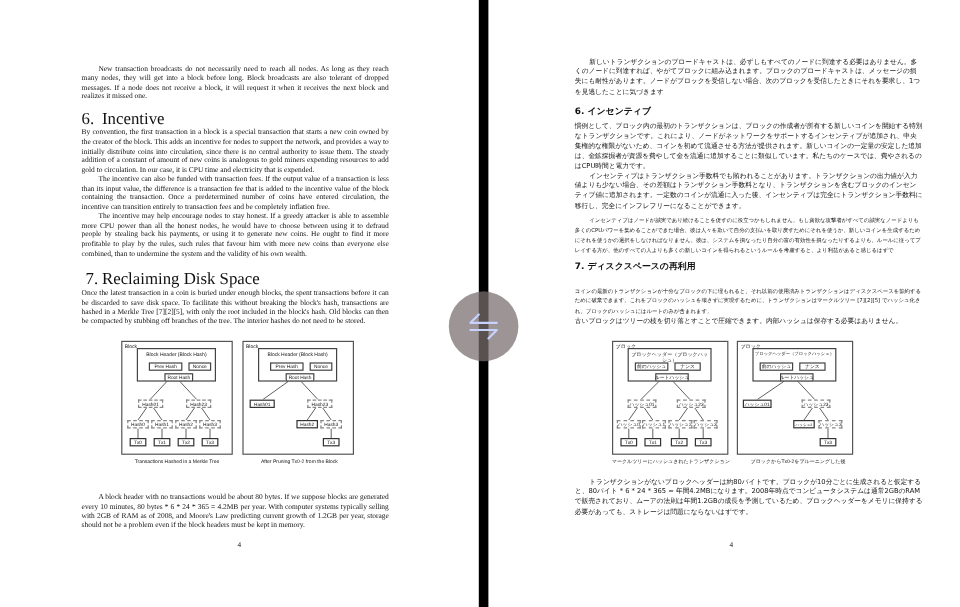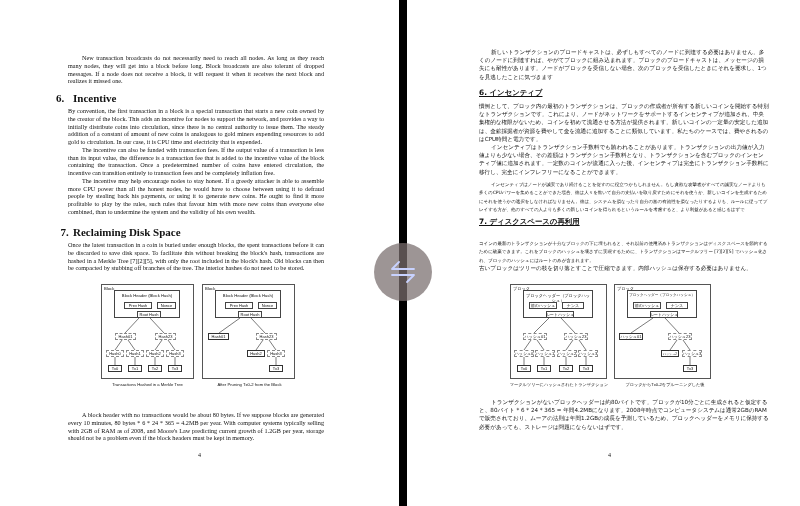--- a/index.html
+++ b/index.html
@@ -17,28 +17,28 @@
       border-radius: 50%; background: rgba(140,130,130,0.85);
       display: flex; align-items: center; justify-content: center; cursor: pointer;
     }
     .compare-toggle .bar { position: absolute; left: 25px; top: 0; width: 8px; height: 58px; background: rgba(70,60,60,0.6); }
     .compare-toggle svg { position: relative; z-index: 2; }
 
     
     .en { position: absolute; left: 68px; width: 256px; font-size: 6.2px; line-height: 7.75px; text-align: justify; }
     .en p { margin: 0; }
     .en .ind { text-indent: 14px; }
-    .en-h { position: absolute; left: 56px; font-family: "Liberation Serif", serif; font-weight: bold; font-size: 11px; }
+    .en-h { position: absolute; left: 68px; font-family: "Liberation Serif", serif; font-weight: normal; font-size: 14px; }
     .en-h .num { display: inline-block; width: 17px; }
 
     
     .jp { position: absolute; left: 479px; width: 290px; font-family: "DejaVu Sans", sans-serif; font-size: 5.6px; line-height: 8.2px; }
     .jp.small { font-size: 4.5px; line-height: 8.4px; }
     .jp .ind { text-indent: 12px; }
-    .jp-h { position: absolute; left: 479px; font-family: "DejaVu Sans", sans-serif; font-weight: bold; font-size: 7.4px; text-decoration: underline; }
+    .jp-h { position: absolute; left: 479px; font-family: "DejaVu Sans", sans-serif; font-weight: bold; font-size: 7.4px; }
 
     .page-num { position: absolute; font-size: 6px; }
 
     
     .diag { position: absolute; border: 1px solid #555; background: #fff; }
     .diag .lbl { position: absolute; left: 2px; top: 1px; font-family: "Liberation Sans", sans-serif; font-size: 4.2px; }
     .bh { position: absolute; border: 1px solid #444; }
     .bh .t { position: absolute; left: 0; right: 0; top: 2px; text-align: center; font-family: "Liberation Sans", sans-serif; font-size: 4.2px; }
     .box { position: absolute; border: 1px solid #444; font-family: "Liberation Sans", sans-serif; font-size: 4px; display: flex; align-items: center; justify-content: center; white-space: nowrap; background: #fff; }
     .box.dash { border: 1px dashed #888; }

